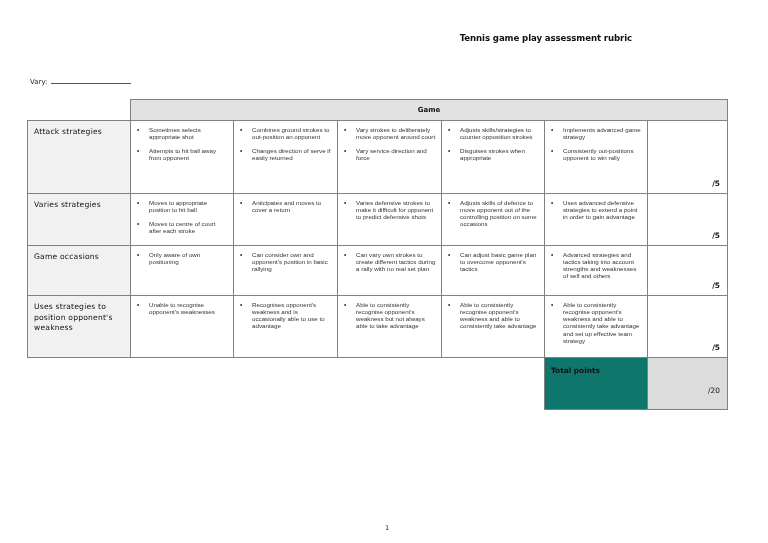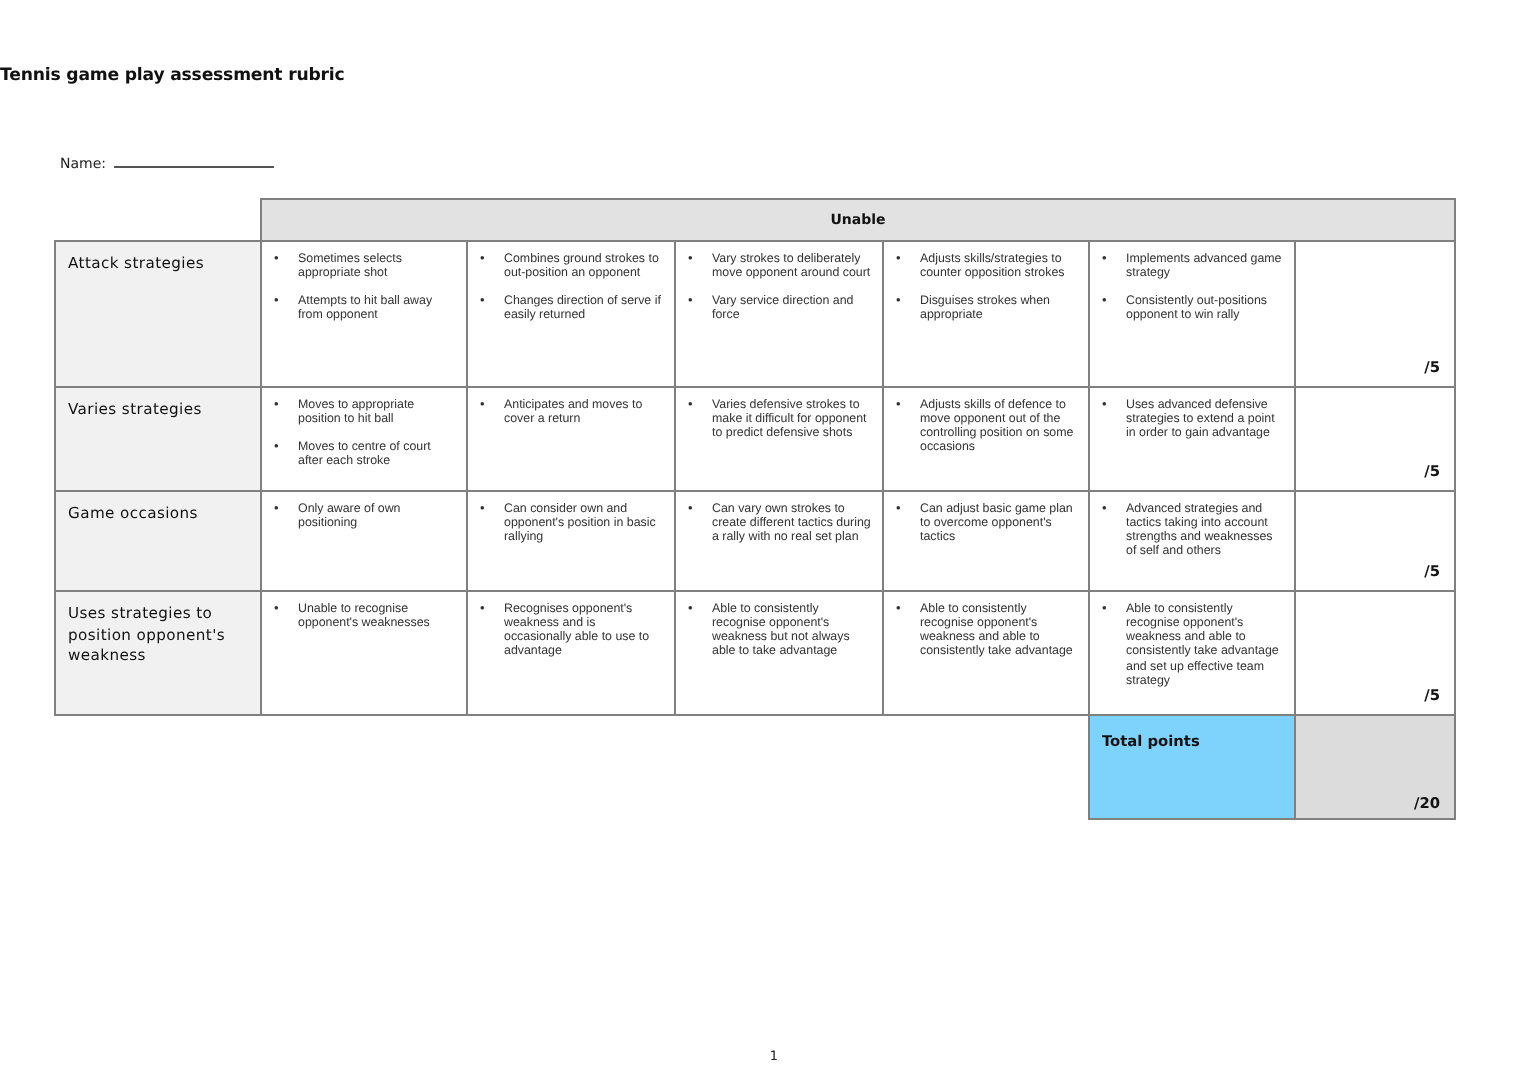--- a/index.html
+++ b/index.html
@@ -1,58 +1,58 @@
 <!DOCTYPE html>
 <html><head>
 <meta charset="utf-8">
 <style>
   html, body { margin: 0; padding: 0; background: #ffffff; }
   body { width: 768px; height: 543px; position: relative; overflow: hidden; font-family: "DejaVu Sans", sans-serif; color: #111; }
-  .title { position: absolute; top: 33px; left: 0; width: 632px; text-align: left; font-size: 8.6px; font-weight: bold; letter-spacing: -0.1px; }
+  .title { position: absolute; top: 33px; left: 0; width: 632px; text-align: right; font-size: 8.6px; font-weight: bold; letter-spacing: -0.1px; }
   .name { position: absolute; top: 76px; left: 30px; font-size: 7px; color: #222; }
   .name .line { display: inline-block; width: 80px; border-bottom: 1px solid #555; margin-left: 4px; height: 7px; vertical-align: baseline; }
   table.rubric { position: absolute; top: 99px; left: 27px; border-collapse: collapse; table-layout: fixed; }
   table.rubric td { border: 1px solid #808080; vertical-align: top; padding: 0; }
   .marks-cell { background: #e2e2e2; height: 20px; text-align: center; font-weight: bold; font-size: 7px; vertical-align: middle !important; }
   .blank { border: none !important; background: transparent; }
   .hdr { background: #e2e2e2; height: 20px; font-weight: bold; font-size: 7.4px; padding: 0 6px !important; vertical-align: middle !important; }
   .skill { background: #f1f1f1; font-weight: normal; font-size: 7.6px; padding: 6px 6px 0 6px !important; line-height: 1.4; letter-spacing: 0.2px; }
   .desc ul { margin: 0; padding: 5px 4px 0 0; list-style: none; }
   .desc li { position: relative; padding-left: 18px; font-size: 6.2px; line-height: 1.15; color: #333; font-family: "Liberation Sans", sans-serif; margin-bottom: 7px; }
   .desc li::before { content: "\2022"; position: absolute; left: 6px; top: 0; font-size: 6.5px; color: #333; }
   .total { position: relative; }
   .total .score { position: absolute; right: 7px; bottom: 5px; font-weight: bold; font-size: 7.4px; }
-  .tp-label { background: #7dd3fc; font-weight: bold; font-size: 7.4px; padding: 8px 6px 0 6px !important; }
+  .tp-label { background: #0f766e; font-weight: bold; font-size: 7.4px; padding: 8px 6px 0 6px !important; }
   .tp-val { background: #dcdcdc; position: relative; }
-  .tp-val .score { position: absolute; right: 7px; bottom: 3px; font-weight: bold; font-size: 7.4px; }
+  .tp-val .score { position: absolute; right: 7px; bottom: 14px; font-weight: normal; font-size: 7.4px; }
   .page-num { position: absolute; top: 524px; left: 0; width: 768px; text-align: center; font-size: 6.5px; color: #222; padding-left: 6px; box-sizing: border-box; }
 </style>
 </head>
 <body>
 
 <div class="title">Tennis game play assessment rubric</div>
 
 <div class="name">
-  <span>Name:</span><span class="line"></span>
+  <span>Vary:</span><span class="line"></span>
 </div>
 
 <table class="rubric">
   <colgroup>
     <col style="width:103px">
       <col style="width:103px">
       <col style="width:104px">
       <col style="width:104px">
       <col style="width:103px">
       <col style="width:103px">
       <col style="width:80px">
   </colgroup>
   <tbody>
       <tr>
     <td class="blank"></td>
-    <td class="marks-cell" colspan="6">Unable</td>
+    <td class="marks-cell" colspan="6">Game</td>
   </tr>
 
   <tr style="height:73px">
     <td class="skill">Attack strategies</td>
     <td class="desc">
           <ul>
       <li>Sometimes selects appropriate shot</li>
       <li>Attempts to hit ball away from opponent</li>
     </ul>
         </td>

